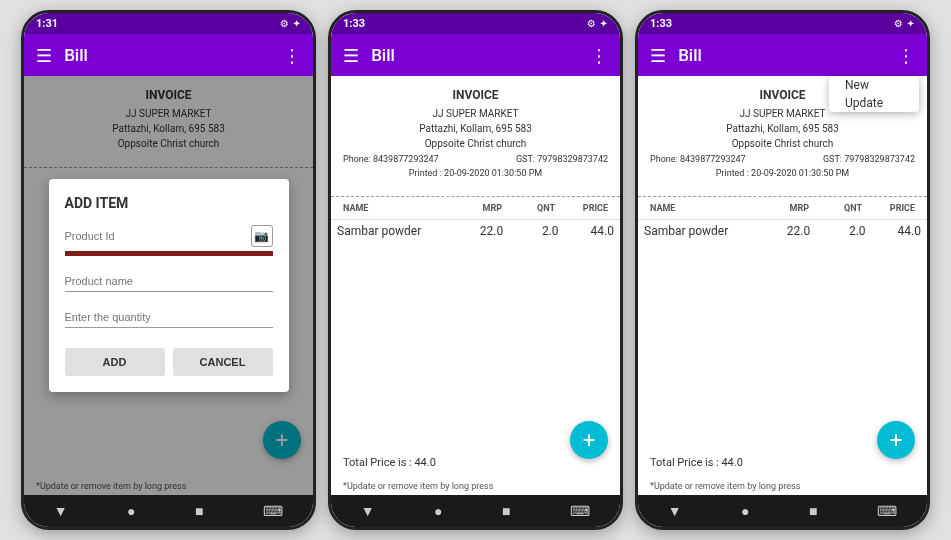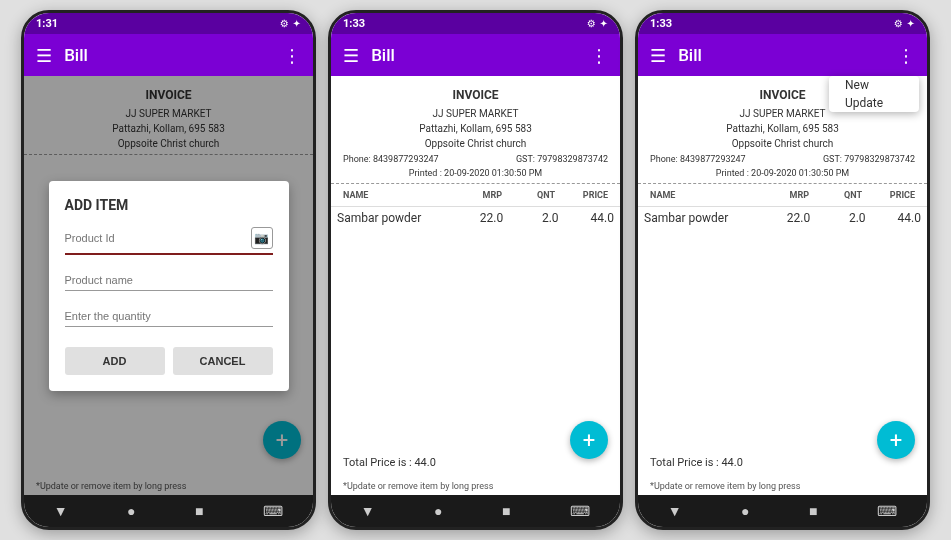--- a/index.html
+++ b/index.html
@@ -71,21 +71,21 @@
     .content {
       flex: 1;
       overflow: hidden;
       position: relative;
       background: #fff;
       display: flex;
       flex-direction: column;
     }
 
     .invoice-area {
-      padding: 10px 12px 3px;
+      padding: 10px 12px 16px;
       text-align: center;
       font-size: 10px;
       color: #333;
       line-height: 1.5;
       border-bottom: 1px dashed #999;
       flex-shrink: 0;
     }
     .invoice-area .invoice-title {
       font-size: 12px;
       font-weight: bold;
@@ -181,21 +181,21 @@
     }
     .dialog-title {
       font-size: 14px;
       font-weight: bold;
       color: #333;
       margin-bottom: 14px;
     }
     .dialog-input-row {
       display: flex;
       align-items: center;
-      border-bottom: 2px solid #7f1d1d;
+      border-bottom: 5px solid #7f1d1d;
       margin-bottom: 14px;
       padding-bottom: 4px;
     }
     .dialog-input {
       flex: 1;
       border: none;
       outline: none;
       font-size: 11px;
       color: #999;
       background: transparent;

